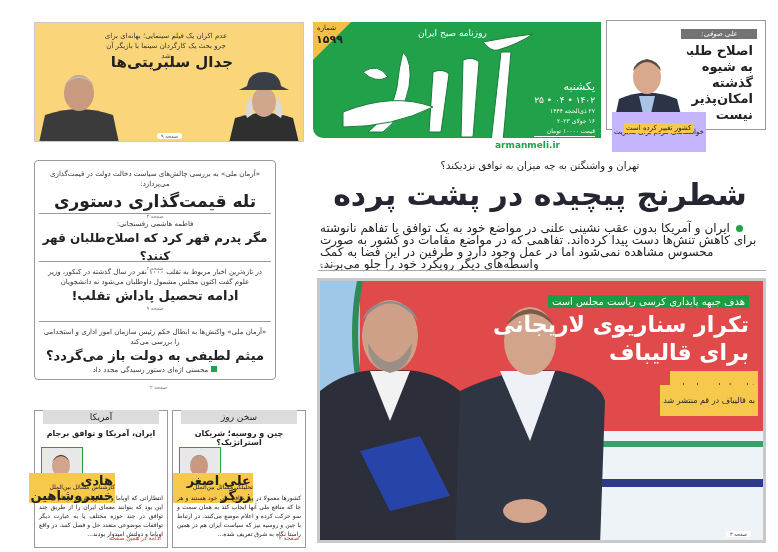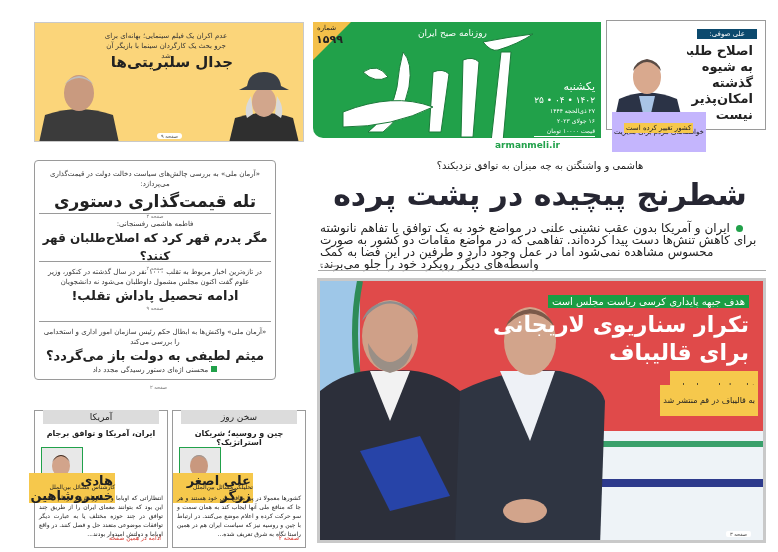--- a/index.html
+++ b/index.html
@@ -3,21 +3,21 @@
 <meta charset="utf-8">
 <style>
   * { box-sizing: border-box; margin: 0; padding: 0; }
   html, body { width: 778px; height: 552px; background: #ffffff; overflow: hidden; }
   body { font-family: "DejaVu Sans", sans-serif; color: #222; position: relative; direction: rtl; }
 
   .abs { position: absolute; }
 
   
   .interview { left: 606px; top: 20px; width: 160px; height: 110px; border: 1px solid #9a9a9a; background: #fff; overflow: hidden; }
-  .interview .tag { position: absolute; right: 8px; top: 8px; background: #0c4a6e; color: #fff; font-size: 7px; padding: 1px 12px; }
+  .interview .tag { position: absolute; right: 8px; top: 8px; background: #737373; color: #fff; font-size: 7px; padding: 1px 20px; font-style: italic; }
   .interview .title { position: absolute; right: 12px; top: 22px; width: 80px; font-size: 13px; font-weight: bold; line-height: 16px; color: #222; text-align: right; }
   .interview .photo { position: absolute; left: 0; top: 20px; width: 80px; height: 90px; }
 
   
   .masthead { left: 313px; top: 22px; width: 288px; height: 116px; background: #21a14a; overflow: hidden; border-bottom-left-radius: 10px; }
   .issue-badge { position: absolute; left: 0; top: 0; width: 0; height: 0; border-top: 38px solid #f4c04a; border-right: 38px solid transparent; }
   .issue-label { position: absolute; left: 4px; top: 2px; font-size: 7px; color: #222; direction: rtl; }
   .issue-num { position: absolute; left: 3px; top: 11px; font-size: 11px; font-weight: bold; color: #222; }
   .tagline { position: absolute; left: 105px; top: 6px; color: #fff; font-size: 9px; }
   .logo { position: absolute; left: 20px; top: 10px; width: 210px; height: 110px; }
@@ -123,21 +123,21 @@
   </svg>
   <svg class="p2" viewBox="0 0 70 75">
     <path d="M0 75 L6 50 Q35 40 64 50 L70 75 Z" fill="#2f2f2f"></path>
     <ellipse cx="35" cy="34" rx="12" ry="15" fill="#d2a68c"></ellipse>
     <path d="M10 22 L60 22 L52 18 Q50 4 35 4 Q20 4 18 18 Z" fill="#3a3f47"></path>
     <path d="M22 28 Q14 40 18 50 L24 46 Z M48 28 Q56 40 52 50 L46 46 Z" fill="#d9d9d9"></path>
   </svg>
   <span class="page">صفحه ۹</span>
 </div>
 
-<div class="abs kicker">هاشمی و واشنگتن به چه میزان به توافق نزدیکند؟</div>
+<div class="abs kicker">تهران و واشنگتن به چه میزان به توافق نزدیکند؟</div>
 <div class="abs headline">شطرنج پیچیده در پشت پرده</div>
 <div class="abs lead">
   <span class="dot"></span>
   <span>ایران و آمریکا بدون عقب نشینی علنی در مواضع خود به یک توافق یا تفاهم نانوشته برای کاهش تنش‌ها دست پیدا کرده‌اند. تفاهمی که در مواضع مقامات دو کشور به صورت محسوس مشاهده نمی‌شود اما در عمل وجود دارد و طرفین در این فضا به کمک واسطه‌های دیگر رویکرد خود را جلو می‌برند.</span>
 </div>
 <div class="abs page-ref" style="left:320px;top:262px;">صفحه ۳</div>
 <div class="abs rule" style="left:318px;top:270px;width:448px;"></div>
 
 <div class="abs photo-box">
   <svg style="position:absolute;left:0;top:0;width:449px;height:265px;" viewBox="0 0 449 265">

